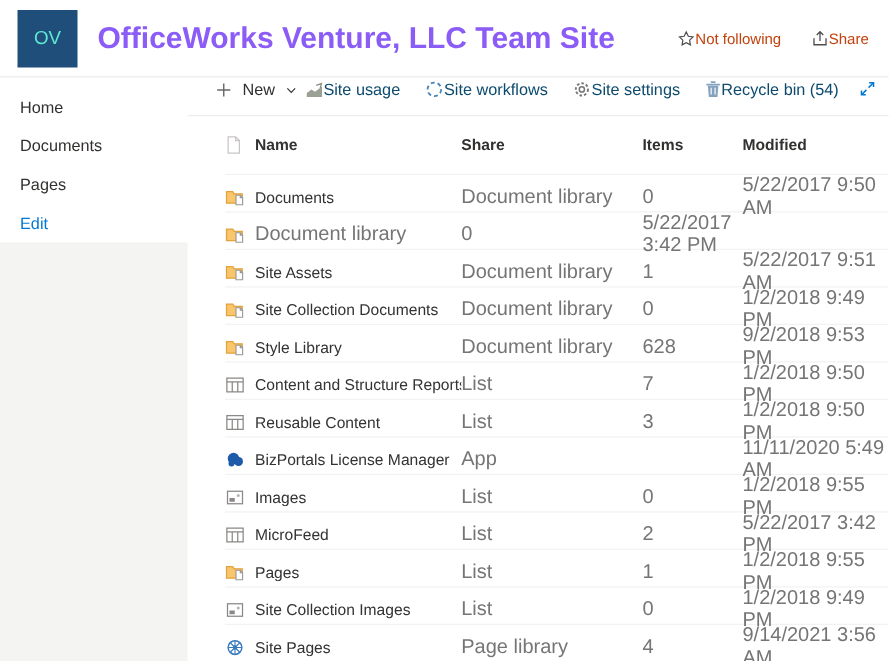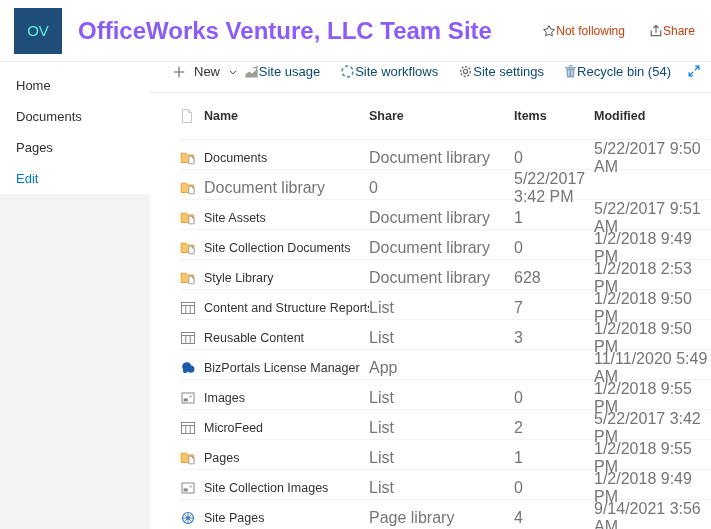--- a/index.html
+++ b/index.html
@@ -221,21 +221,21 @@
               <span class="icon-cell icon-wrap">
                 <svg width="16" height="16" viewBox="0 0 16 16">
                   <path d="M1.2 3.2h5l1.2 1.8h6.4v7.5H1.2z" fill="#f9c66d" stroke="#e3a23c" stroke-width="1"></path>
                   <path d="M8.8 6.2h3.4l1.9 1.9v5.7H8.8z" fill="#fff" stroke="#9a9896" stroke-width="0.9"></path>
                   <path d="M12.2 6.2v1.9h1.9" fill="none" stroke="#9a9896" stroke-width="0.9"></path>
                 </svg>
               </span>
               <span class="cell-name">Style Library</span>
               <span class="cell-type">Document library</span>
               <span class="cell-items">628</span>
-              <span class="cell-modified">1/2/2018 2:53 PM</span>
+              <span class="cell-modified">9/2/2018 9:53 PM</span>
             </div>
             <div class="grid-row row">
               <span class="icon-cell icon-wrap">
                 <svg width="16" height="16" viewBox="0 0 16 16">
                   <rect x="1.5" y="2.5" width="13" height="11" fill="#fff" stroke="#8a8886"></rect>
                   <path d="M1.5 5.5h13M5.8 5.5v8M10.2 5.5v8" stroke="#8a8886" fill="none"></path>
                 </svg>
               </span>
               <span class="cell-name">Content and Structure Reports</span>
               <span class="cell-type">List</span>

